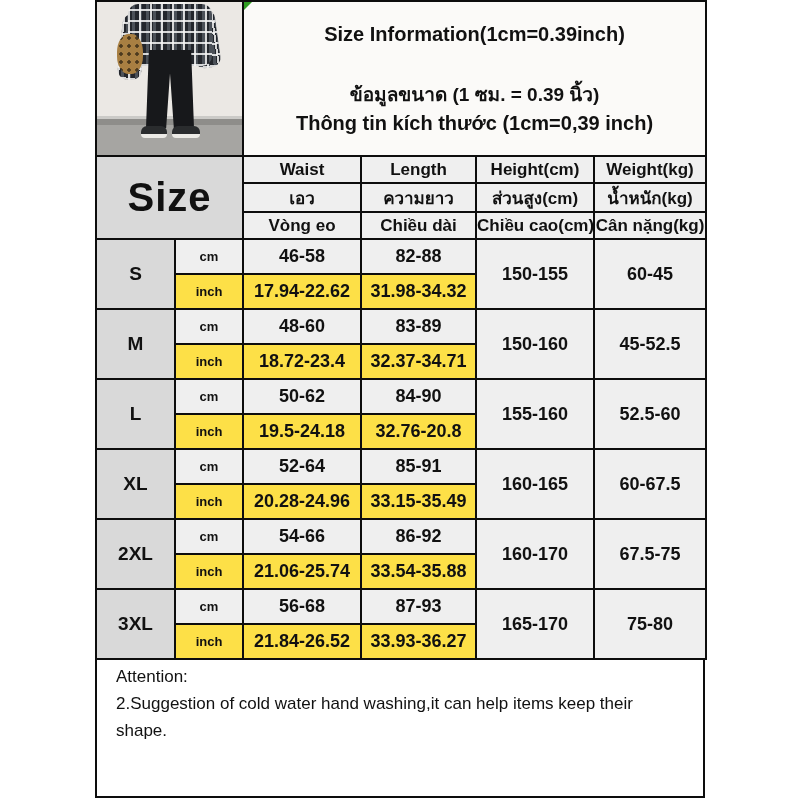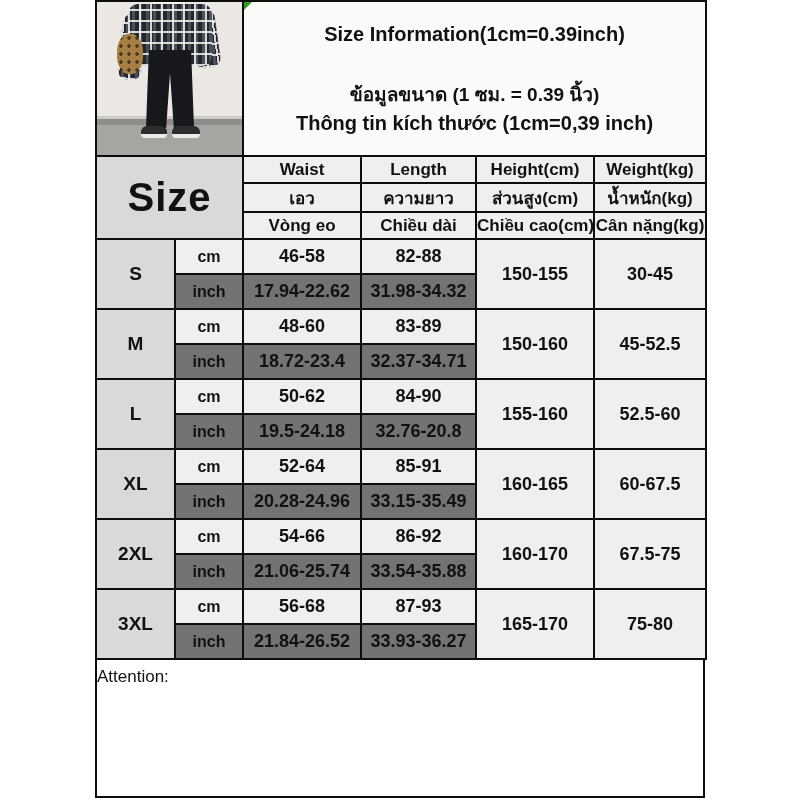--- a/index.html
+++ b/index.html
@@ -13,24 +13,24 @@
   table.size-table{border-collapse:collapse;table-layout:fixed;width:610px;}
   table.size-table td{
     border:2px solid #0d0d0d;text-align:center;vertical-align:middle;
     padding:0;font-weight:bold;overflow:hidden;white-space:nowrap;
   }
   tr.toprow{height:153px;}
   tr.hdr{height:27px;}
   tr.datarow{height:35px;}
   td.hdrcell{background:#efefef;font-size:17px;}
   td.g{background:#efefef;font-size:18px;}
-  td.w{background:#737373;font-size:18px;}
+  td.w{background:#fde047;font-size:18px;}
   td.sz{background:#d9d9d9;font-size:19px;}
   td.size-mega{background:#d9d9d9;font-size:40px;letter-spacing:1px;}
-  td.unit{font-size:16px;}
+  td.unit{font-size:13px;}
 
   
   td.title-cell{background:#fbfaf8;position:relative;}
   .title-stack{display:flex;flex-direction:column;justify-content:center;height:100%;}
   .title-line{line-height:28px;}
   .title-en,.title-vi{font-size:20px;font-weight:bold;}
   .title-th{font-size:19px;font-weight:bold;margin-top:33px;}
   .green-tri{
     position:absolute;top:0;left:0;width:0;height:0;
     border-top:8px solid #2f9c21;border-right:8px solid transparent;
@@ -61,21 +61,21 @@
     clip-path:polygon(6% 0, 94% 0, 100% 100%, 58% 100%, 50% 30%, 42% 100%, 0 100%);}
   .ph-shoe{position:absolute;top:124px;height:12px;border-radius:6px 6px 4px 4px;
     background:linear-gradient(180deg,#2a2c2e 0 70%,#eceae6 70%);}
   .ph-shoe-l{left:44px;width:26px;}
   .ph-shoe-r{left:75px;width:28px;}
 
   
   .attention{
     box-sizing:border-box;width:610px;height:140px;margin-top:-2px;
     border:2px solid #0d0d0d;background:#ffffff;
-    padding:3px 0;font-size:17px;line-height:27px;text-align:left;
+    padding:3px 19px;font-size:17px;line-height:27px;text-align:left;
   }
 </style>
 </head>
 <body>
 
 <div class="content">
   <table class="size-table">
     <colgroup>
       <col style="width:79px">
         <col style="width:68px">
@@ -130,21 +130,21 @@
         <td class="hdrcell">Chiều cao(cm)</td>
         <td class="hdrcell">Cân nặng(kg)</td>
       </tr>
 
       <tr class="datarow">
         <td rowspan="2" class="sz">S</td>
         <td class="g unit">cm</td>
         <td class="g">46-58</td>
         <td class="g">82-88</td>
         <td rowspan="2" class="g">150-155</td>
-        <td rowspan="2" class="g">30-45</td>
+        <td rowspan="2" class="g">60-45</td>
       </tr>
       <tr class="datarow">
         <td class="w unit">inch</td>
         <td class="w">17.94-22.62</td>
         <td class="w">31.98-34.32</td>
       </tr>
 
       <tr class="datarow">
         <td rowspan="2" class="sz">M</td>
         <td class="g unit">cm</td>
@@ -212,14 +212,15 @@
       <tr class="datarow">
         <td class="w unit">inch</td>
         <td class="w">21.84-26.52</td>
         <td class="w">33.93-36.27</td>
       </tr>
     </tbody>
   </table>
 
   <div class="attention">
     <div>Attention:</div>
+    <div>2.Suggestion of cold water hand washing,it can help items keep their shape.</div>
   </div>
 </div>
 
 </body></html>

